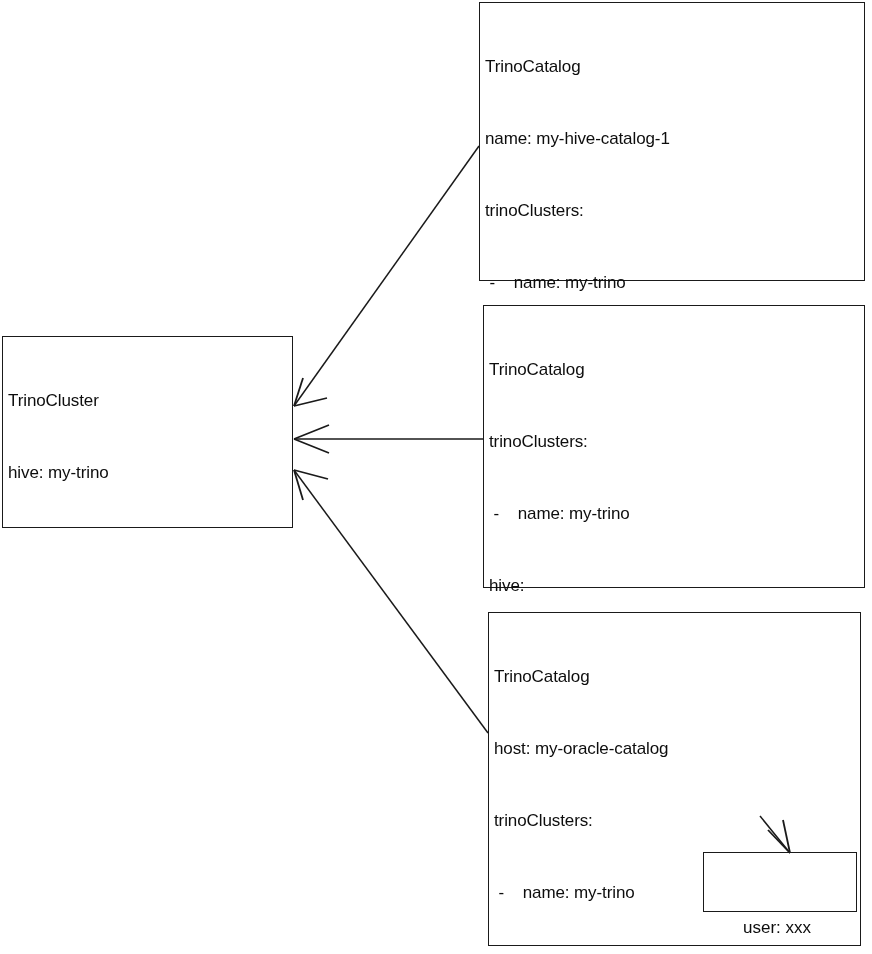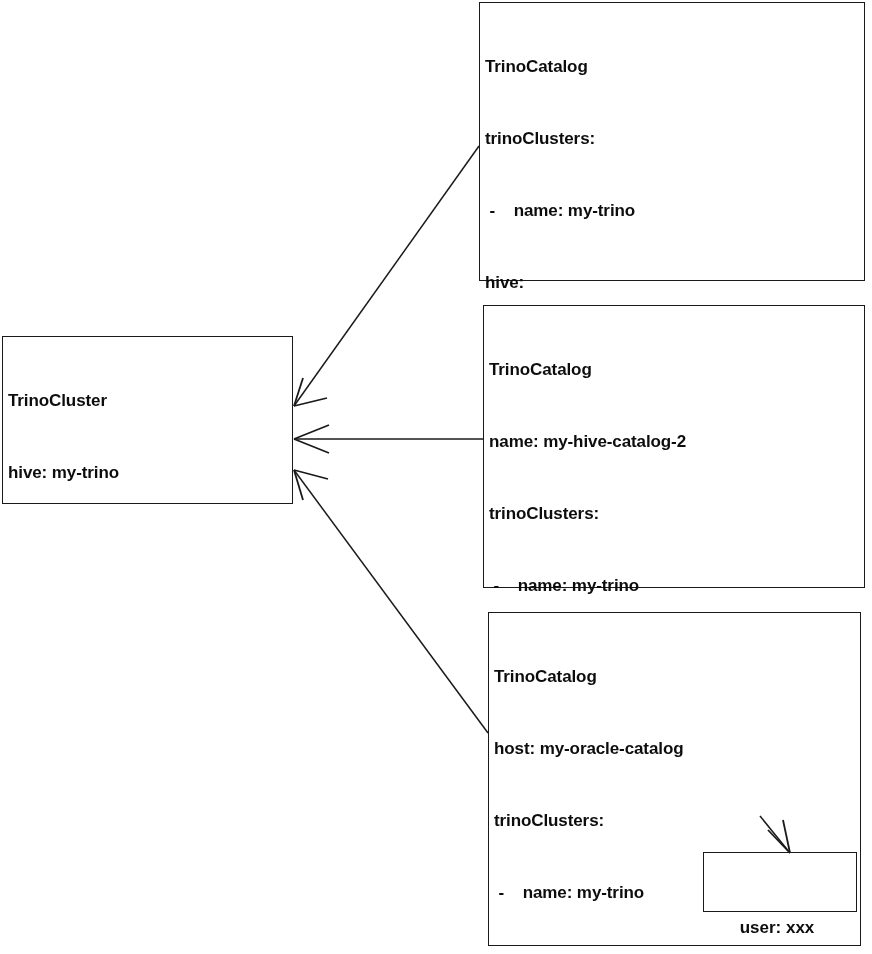--- a/index.html
+++ b/index.html
@@ -31,21 +31,20 @@
     line-height: 24px;
     color: #0d0d0d;
     white-space: pre;
     letter-spacing: -0.1px;
   }
   .line {
     margin: 0;
     padding: 0;
     display: block;
     white-space: pre;
-    font-weight: bold;
   }
   .secret-box {
     position: absolute;
     box-sizing: border-box;
     background: #ffffff;
     border: 1.6px solid #1a1a1a;
   }
   .secret-text {
     position: absolute;
     left: 0;
@@ -68,44 +67,44 @@
   svg.edges path, svg.edges line {
     stroke: #1a1a1a;
     fill: none;
   }
 </style>
 </head>
 <body>
 
 <div id="canvas">
 
-  <div class="box" style="left:2px; top:336px; width:291px; height:168px;">
+  <div class="box" style="left:2px; top:336px; width:291px; height:192px;">
     <div class="box-text">
       <span class="line">TrinoCluster</span>
       <span class="line">hive: my-trino</span>
     </div>
   </div>
 
   <div class="box" style="left:479px; top:2px; width:386px; height:279px;">
     <div class="box-text">
       <span class="line">TrinoCatalog</span>
+      <span class="line">name: my-hive-catalog-1</span>
       <span class="line">trinoClusters:</span>
       <span class="line"> -    name: my-trino</span>
       <span class="line">hive:</span>
       <span class="line">   s3: # S3ConnnectionSpec</span>
       <span class="line">      inline:</span>
       <span class="line">         host: minio</span>
       <span class="line">   metastore: # whatever</span>
     </div>
   </div>
 
   <div class="box" style="left:483px; top:305px; width:382px; height:283px;">
     <div class="box-text">
       <span class="line">TrinoCatalog</span>
-      <span class="line">name: my-hive-catalog-2</span>
       <span class="line">trinoClusters:</span>
       <span class="line"> -    name: my-trino</span>
       <span class="line">hive:</span>
       <span class="line">   hdfs:</span>
       <span class="line">      # TBD</span>
       <span class="line">   metastore: # whatever</span>
     </div>
   </div>
 
   <div class="box" style="left:488px; top:612px; width:373px; height:334px;">

